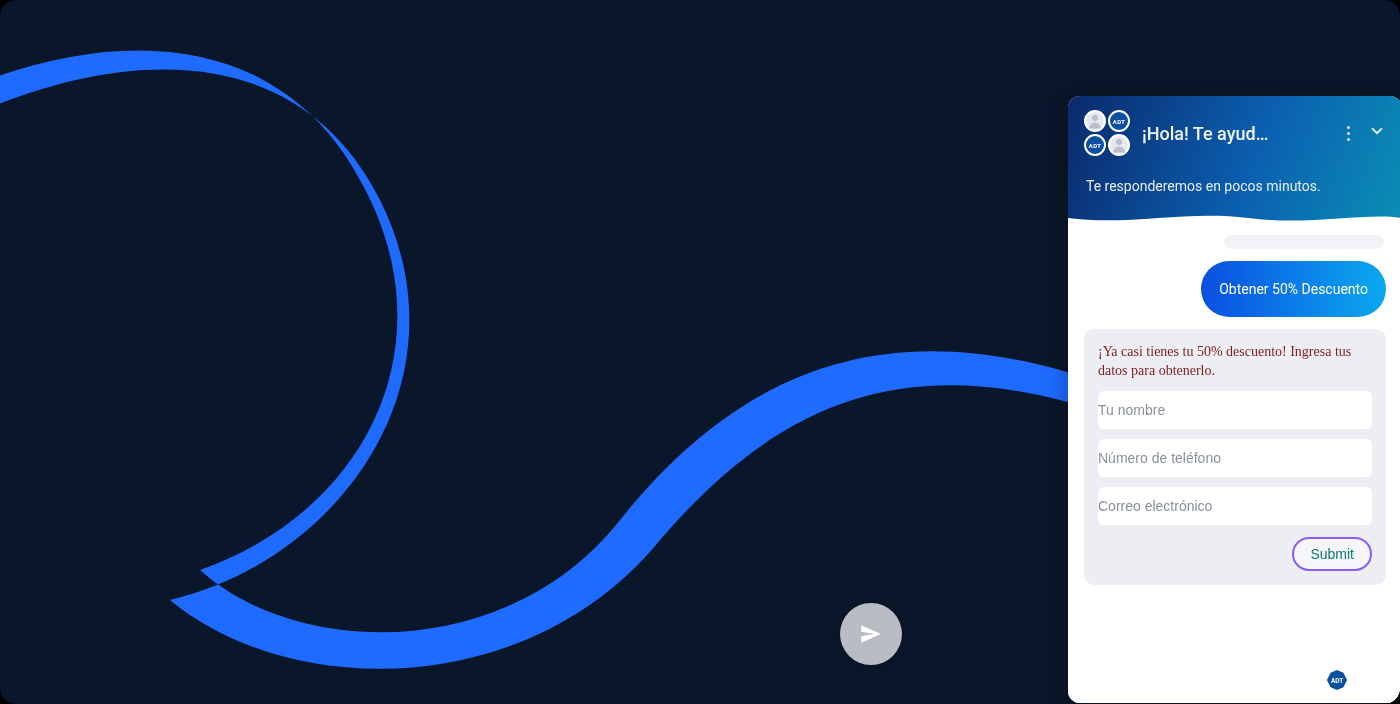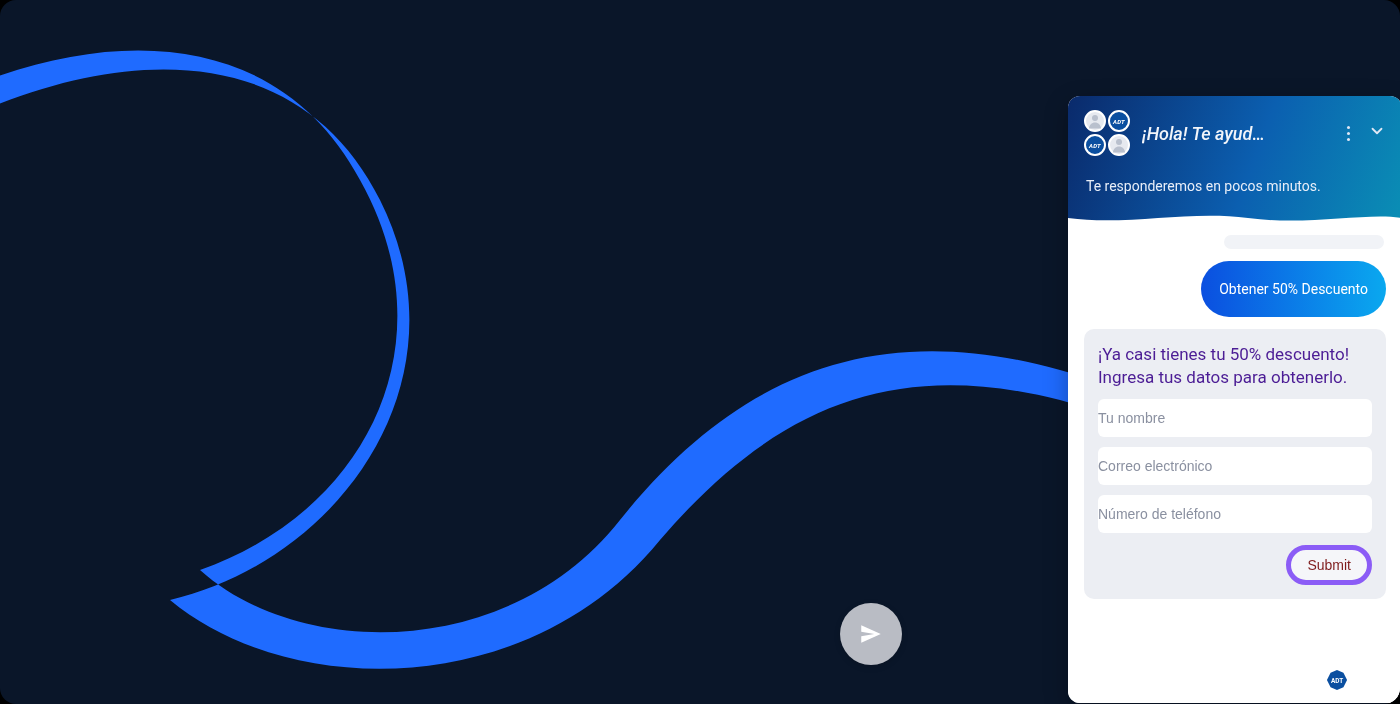--- a/index.html
+++ b/index.html
@@ -44,21 +44,20 @@
       background: linear-gradient(110deg, #0a2a6b 0%, #0b5fb0 55%, #0a8fb5 100%);
       color: #fff;
       padding: 14px 16px 0 16px;
       position: relative;
     }
     .header-top {
       display: flex;
       align-items: center;
       gap: 12px;
       padding-bottom: 22px;
-      font-style: italic;
     }
     .avatar-cluster {
       position: relative;
       width: 46px;
       height: 46px;
       flex-shrink: 0;
     }
     .av {
       position: absolute;
       width: 22px;
@@ -132,40 +131,41 @@
     }
     .form-card {
       background: #eceef3;
       border-radius: 10px;
       padding: 14px 14px 14px 14px;
       display: flex;
       flex-direction: column;
       gap: 10px;
     }
     .form-msg {
-      font-size: 17px;
+      font-size: 14px;
       line-height: 1.35;
-      color: #4c1d95;
+      color: #7f1d1d;
+      font-family: Liberation Serif, serif;
     }
     .form-input {
       width: 100%;
       background: #fff;
       border: none;
       border-radius: 6px;
       padding: 11px 0;
       font-size: 14px;
       color: #333;
       outline: none;
     }
     .form-input::placeholder { color: #8a90a0; }
     .submit-row { display:flex; justify-content:flex-end; margin-top:2px;}
     .submit-btn {
       background: #f5f6f9;
-      border: 5px solid #8b5cf6;
-      color: #7f1d1d;
+      border: 2px solid #8b5cf6;
+      color: #0f766e;
       font-size: 14px;
       padding: 7px 16px;
       border-radius: 999px;
       cursor: pointer;
     }
     .brand-badge {
       position: absolute;
       bottom: 12px;
       right: 54px;
       width: 22px;
@@ -258,22 +258,22 @@
         </div>
       </div>
 
       <div class="chat-body">
         <div class="ghost-bubble"></div>
         <div class="user-pill">Obtener 50% Descuento</div>
 
         <div class="form-card">
           <div class="form-msg">¡Ya casi tienes tu 50% descuento! Ingresa tus datos para obtenerlo.</div>
           <input class="form-input" placeholder="Tu nombre" style="">
+          <input class="form-input" placeholder="Número de teléfono" style="">
           <input class="form-input" placeholder="Correo electrónico" style="">
-          <input class="form-input" placeholder="Número de teléfono" style="">
           <div class="submit-row">
             <button class="submit-btn">Submit</button>
           </div>
         </div>
 
         <div class="brand-badge">
           <svg viewBox="0 0 24 24">
               <polygon points="12,1 19,4 23,12 19,20 12,23 5,20 1,12 5,4" fill="#0b4fa0"></polygon>
               <text x="12" y="15" text-anchor="middle" font-size="7" font-weight="700" fill="#fff">ADT</text>
             </svg>

